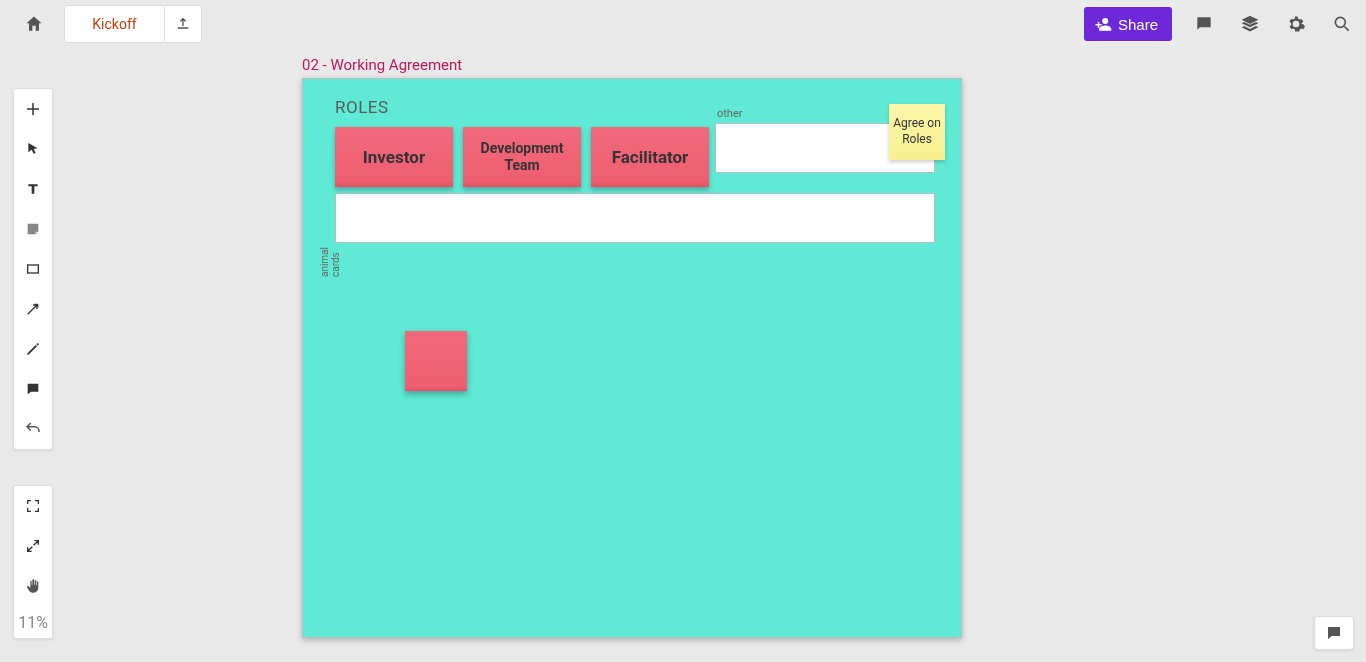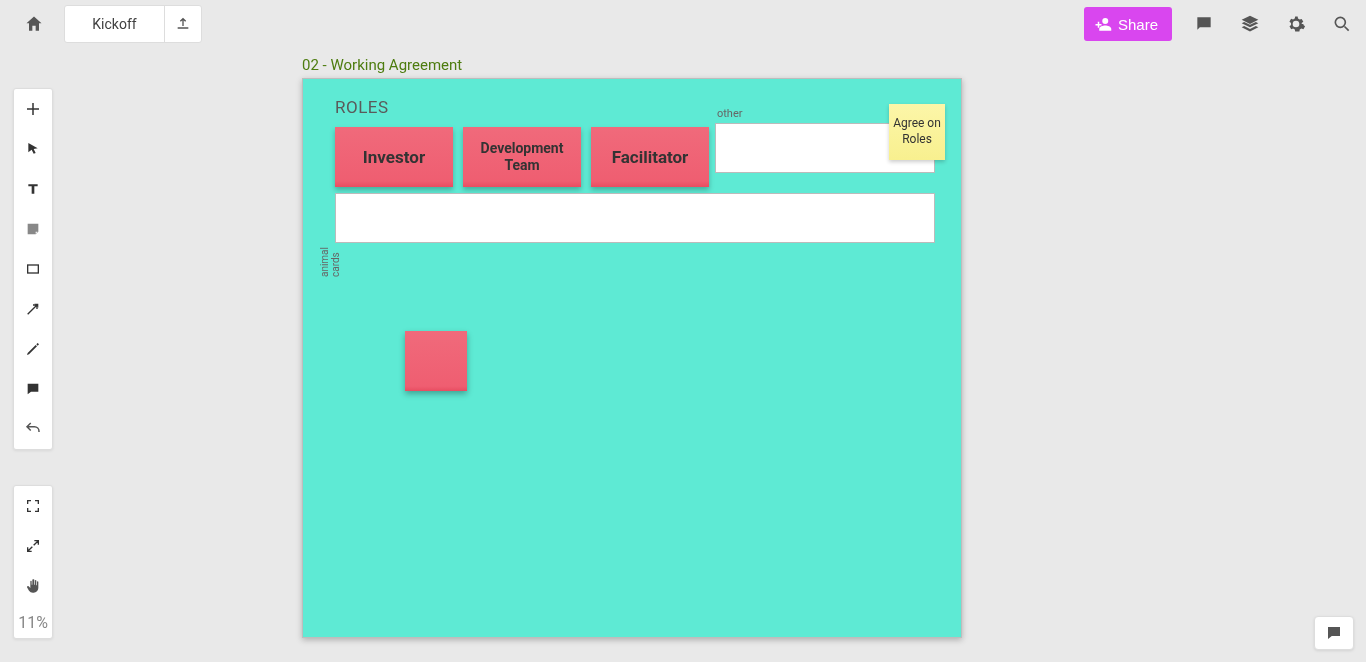--- a/index.html
+++ b/index.html
@@ -39,39 +39,39 @@
     display: flex;
     align-items: center;
     background: #fff;
     border: 1px solid #ddd;
     border-radius: 3px;
     height: 38px;
   }
   .board-title {
     padding: 0 23px;
     font-size: 14px;
-    color: #404040;
+    color: #c2410c;
     border-right: 1px solid #ddd;
     height: 100%;
     display: flex; align-items: center;
     min-width: 100px;
     justify-content: center;
   }
   .export-btn {
     width: 36px; height: 100%;
     display: flex; align-items: center; justify-content: center;
     cursor: pointer;
   }
   .topbar-right {
     display: flex;
     align-items: center;
     gap: 18px;
   }
   .share-btn {
-    background: #d946ef;
+    background: #6d28d9;
     color: #fff;
     border: none;
     border-radius: 3px;
     height: 34px;
     padding: 0 14px 0 10px;
     display: flex;
     align-items: center;
     gap: 6px;
     cursor: pointer;
     font-size: 15px;
@@ -119,21 +119,21 @@
     font-size: 16px;
     color: #888;
   }
 
   
   .canvas-title {
     position: absolute;
     left: 302px;
     top: 56px;
     font-size: 15px;
-    color: #4d7c0f;
+    color: #be185d;
   }
   .frame {
     position: absolute;
     left: 302px;
     top: 78px;
     width: 660px;
     height: 560px;
     background: #5eead4;
     border: 1px solid #bdbdbd;
     box-shadow: 0 2px 6px rgba(0,0,0,0.25);

